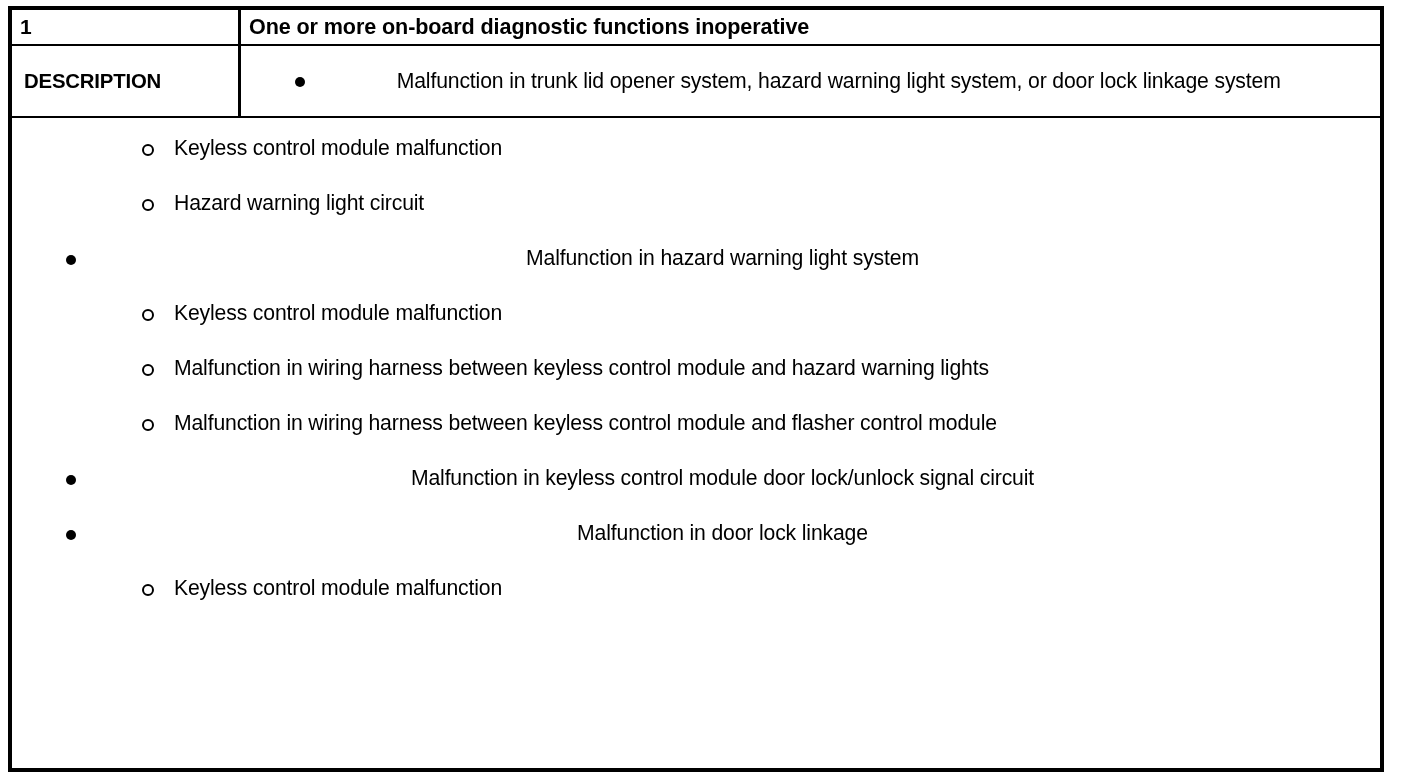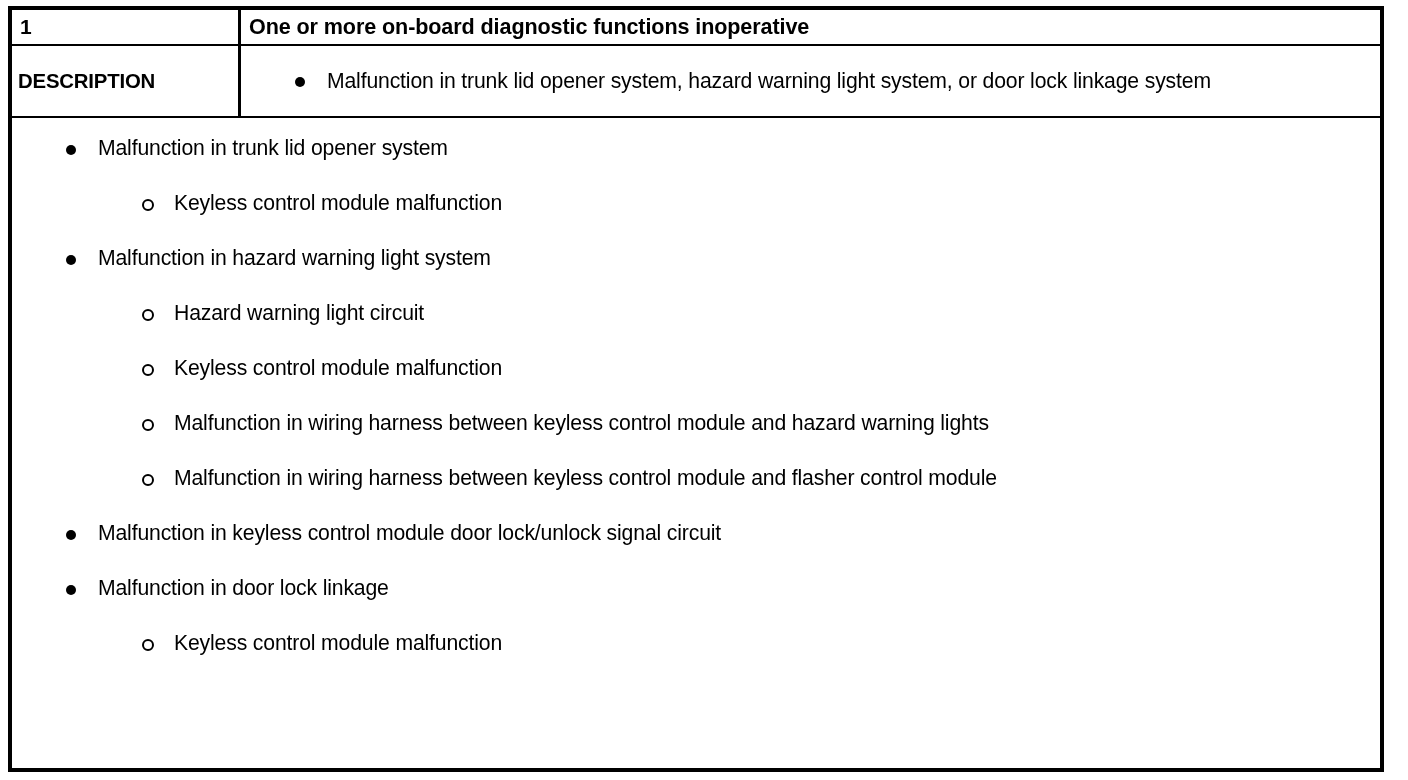--- a/index.html
+++ b/index.html
@@ -48,21 +48,21 @@
   .row-cause   { flex: 1 1 auto; }
 
   
   .col-label {
     box-sizing: border-box;
     width: 229px;
     flex: 0 0 229px;
     border-right: 3px solid #000000;
     display: flex;
     align-items: center;
-    padding-left: 6px;
+    padding-left: 12px;
   }
   .row-title .col-label { padding-left: 8px; }
 
   .col-body {
     box-sizing: border-box;
     flex: 1 1 auto;
     display: flex;
     align-items: center;
     padding-left: 8px;
   }
@@ -100,20 +100,21 @@
   .item {
     position: relative;
     font-size: 21.5px;
     line-height: 29px;
     letter-spacing: -0.15px;
   }
 
   .lvl1 {
     padding-left: 78px;
     margin-bottom: 26px;
+    text-align: center;
   }
   .lvl1:last-child { margin-bottom: 0; }
 
   .lvl2 {
     padding-left: 154px;
     margin-bottom: 26px;
   }
   .lvl2:last-child { margin-bottom: 0; }
 
   .item .marker {
@@ -193,35 +194,31 @@
             <span class="marker"></span>
             <span class="txt">Malfunction in trunk lid opener system, hazard warning light system, or door lock linkage system</span>
           </li>
         </ul>
       </div>
     </div>
 
     <div class="row row-cause">
       <div class="col-body cause-body">
         <ul class="list" id="cause-list">
+            <li class="item lvl2">
+              <span class="marker"></span>
+              <span class="txt">Keyless control module malfunction</span>
+            </li>
+            <li class="item lvl2">
+              <span class="marker"></span>
+              <span class="txt">Hazard warning light circuit</span>
+            </li>
             <li class="item lvl1">
               <span class="marker"></span>
-              <span class="txt">Malfunction in trunk lid opener system</span>
-            </li>
-            <li class="item lvl2">
-              <span class="marker"></span>
-              <span class="txt">Keyless control module malfunction</span>
-            </li>
-            <li class="item lvl1">
-              <span class="marker"></span>
               <span class="txt">Malfunction in hazard warning light system</span>
-            </li>
-            <li class="item lvl2">
-              <span class="marker"></span>
-              <span class="txt">Hazard warning light circuit</span>
             </li>
             <li class="item lvl2">
               <span class="marker"></span>
               <span class="txt">Keyless control module malfunction</span>
             </li>
             <li class="item lvl2">
               <span class="marker"></span>
               <span class="txt">Malfunction in wiring harness between keyless control module and hazard warning lights</span>
             </li>
             <li class="item lvl2">

